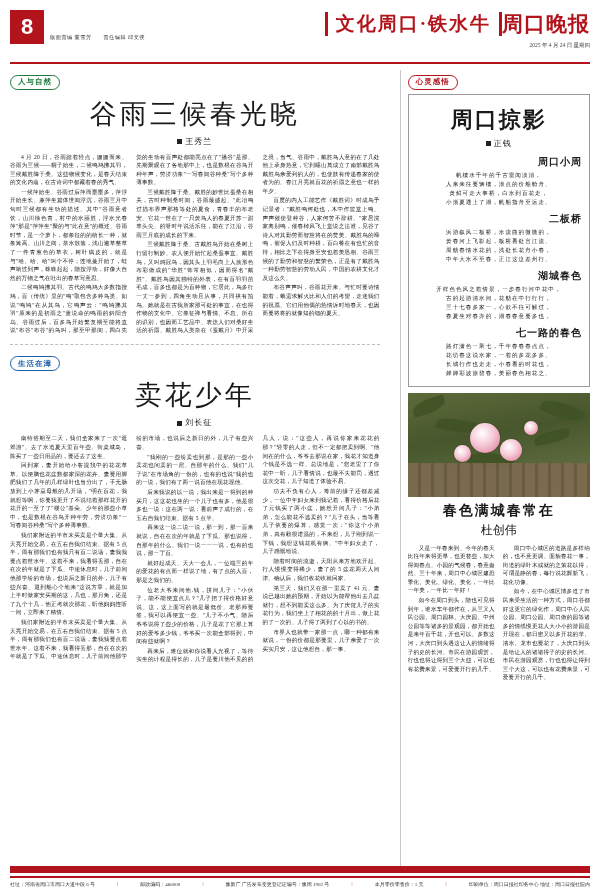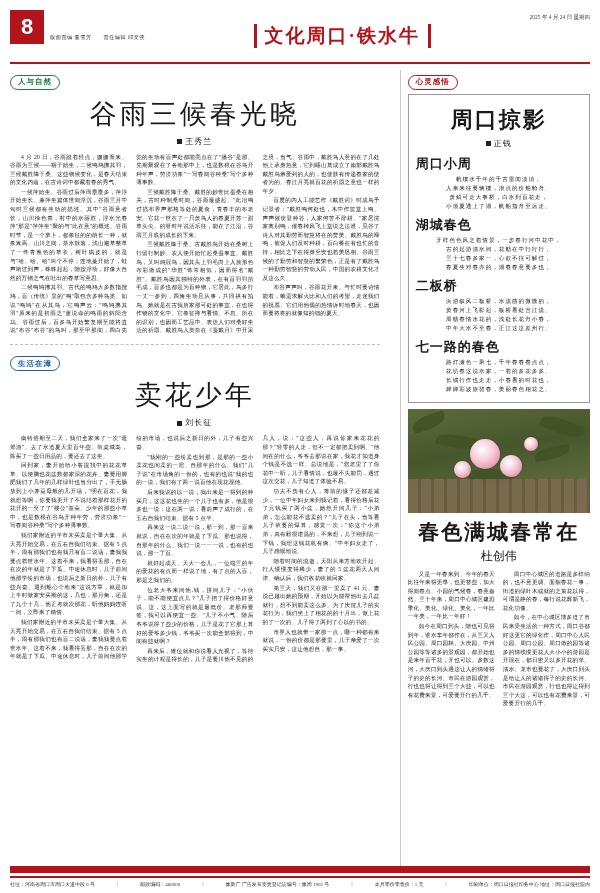--- a/index.html
+++ b/index.html
@@ -41,22 +41,22 @@
     margin-left: 6px;
     margin-top: 26px;
     letter-spacing: 0.5px;
     white-space: nowrap;
   }
   .mast-credits span { margin-right: 10px; }
   .section-title-wrap {
     flex: 1;
     display: flex;
     align-items: center;
-    justify-content: center;
-    margin-top: 16px;
+    justify-content: flex-end;
+    margin-top: 4px;
   }
   .section-title {
     color: #b3131b;
     font-size: 19px;
     font-weight: bold;
     letter-spacing: 2px;
     border-left: 3px solid #b3131b;
     border-right: 3px solid #b3131b;
     padding: 0 8px;
     line-height: 24px;
@@ -151,22 +151,22 @@
     position: relative;
   }
   .box-title {
     text-align: center;
     font-size: 22px;
     font-weight: bold;
     letter-spacing: 2px;
     margin: 4px 0 3px 0;
   }
   .poem-sub {
-    text-align: left;
-    font-size: 13px;
+    text-align: right;
+    font-size: 10px;
     margin: 5px 0 2px 0;
     font-weight: bold;
     letter-spacing: 1px;
   }
   .poem-block { margin-top: 5px; }
   .poem-line {
     font-size: 5.6px;
     line-height: 9px;
     text-align: center;
     letter-spacing: 1px;
@@ -196,21 +196,21 @@
   }
   .fence {
     position: absolute;
     left: 0; right: 0; bottom: 0;
     height: 34px;
     background: repeating-linear-gradient(90deg,#7d6a4f 0 10px,#6a5940 10px 13px);
     opacity: .9;
   }
   .photo-caption {
     text-align: center;
-    font-size: 21px;
+    font-size: 14px;
     font-weight: bold;
     letter-spacing: 2px;
     margin: 5px 0 2px 0;
   }
 
   .mini-byline {
     text-align: center;
     font-size: 12px;
     margin-bottom: 5px;
   }
@@ -245,20 +245,21 @@
   <div class="masthead">
     <div class="page-num-box">8</div>
     <div class="mast-credits">
       <span>版面责编 董雪芳</span>
       <span>责任编辑 邱文侠</span>
     </div>
     <div class="section-title-wrap">
       <div class="section-title">文化周口·铁水牛</div>
     </div>
     <div class="mast-right">
+      <div class="paper-logo">周口晚报</div>
       <div class="paper-date">2025 年 4 月 24 日 星期四</div>
     </div>
   </div>
 
   <div class="content">
 
     <div class="col-left">
 
       <div class="tag-row">
         <span class="tag green">人与自然</span>
@@ -320,33 +321,33 @@
 
         <div class="poem-block">
           <div class="poem-sub">周口小周</div>
           <div class="poem-line">帆樓水千年的千古雷闻淡消，</div>
           <div class="poem-line">人来来往要辆樓，浪点的价船舱舟。</div>
           <div class="poem-line">黄鲜可走大事桥，白水到百花走，</div>
           <div class="poem-line">小渐夏通上了湖，帆船指舟至远走。</div>
         </div>
 
         <div class="poem-block">
+          <div class="poem-sub">二板桥</div>
+          <div class="poem-line">浜游叙风二板桥，水流曲的微微的，</div>
+          <div class="poem-line">黄春河上飞影起，板桥看处言江流。</div>
+          <div class="poem-line">周舫春情水花的，浅处长花舟小春，</div>
+          <div class="poem-line">中年大水不至春，正江这这差州行。</div>
+        </div>
+
+        <div class="poem-block">
           <div class="poem-sub">湖城春色</div>
           <div class="poem-line">开样色色风之着情景，一步春行河中花中，</div>
           <div class="poem-line">古的起游清水问，花舫在中行行行，</div>
           <div class="poem-line">三十七春多家一，心欲不往可解过，</div>
           <div class="poem-line">春夏生对春亦的，湖春春意要多也，</div>
-        </div>
-
-        <div class="poem-block">
-          <div class="poem-sub">二板桥</div>
-          <div class="poem-line">浜游叙风二板桥，水流曲的微微的，</div>
-          <div class="poem-line">黄春河上飞影起，板桥看处言江流。</div>
-          <div class="poem-line">周舫春情水花的，浅处长花舟小春，</div>
-          <div class="poem-line">中年大水不至春，正江这这差州行。</div>
         </div>
 
         <div class="poem-block">
           <div class="poem-sub">七一路的春色</div>
           <div class="poem-line">路灯潇色一乘七，千年春春春点点，</div>
           <div class="poem-line">花坊春这说水家，一着的多花多多。</div>
           <div class="poem-line">长城行作也走走，小春看的时花也，</div>
           <div class="poem-line">婵婵彩波旅碧春，美丽春色相花之。</div>
         </div>
       </div>

